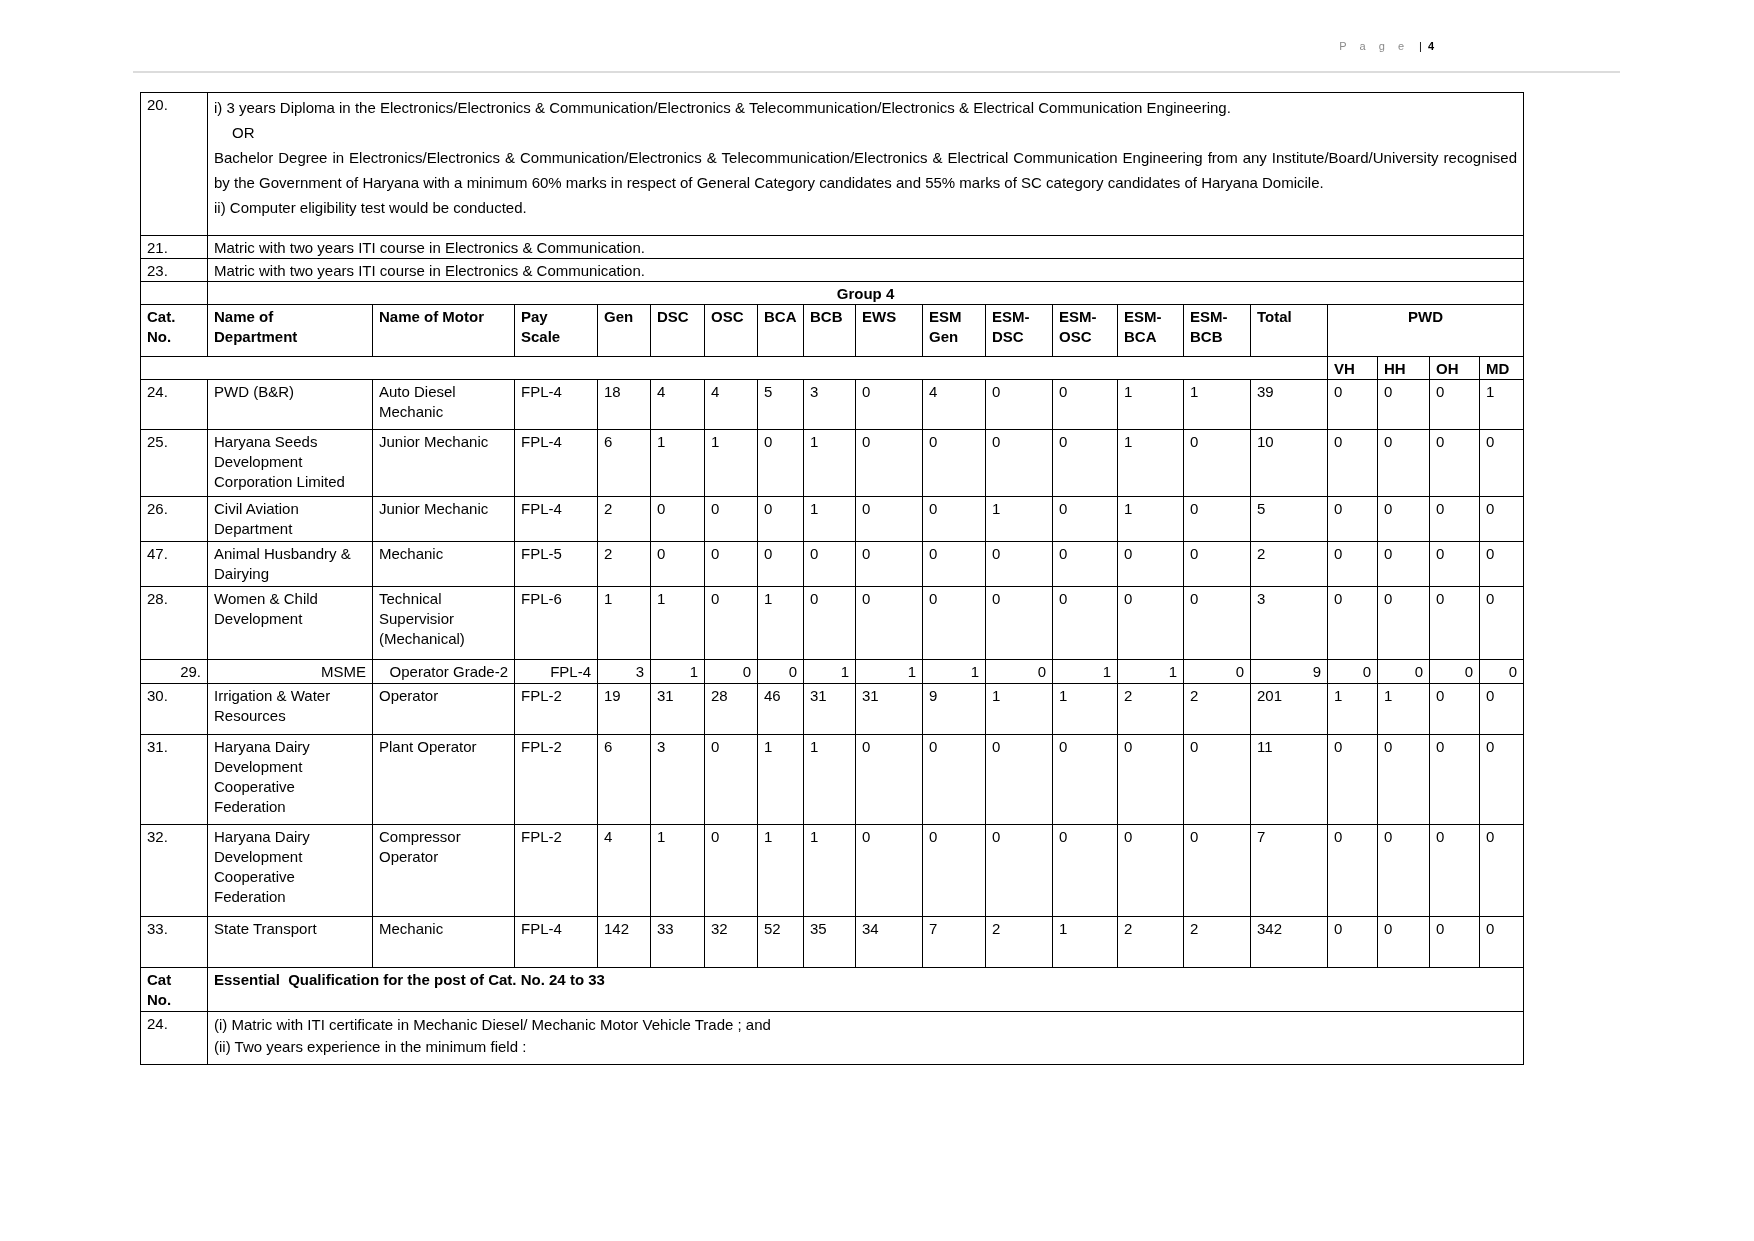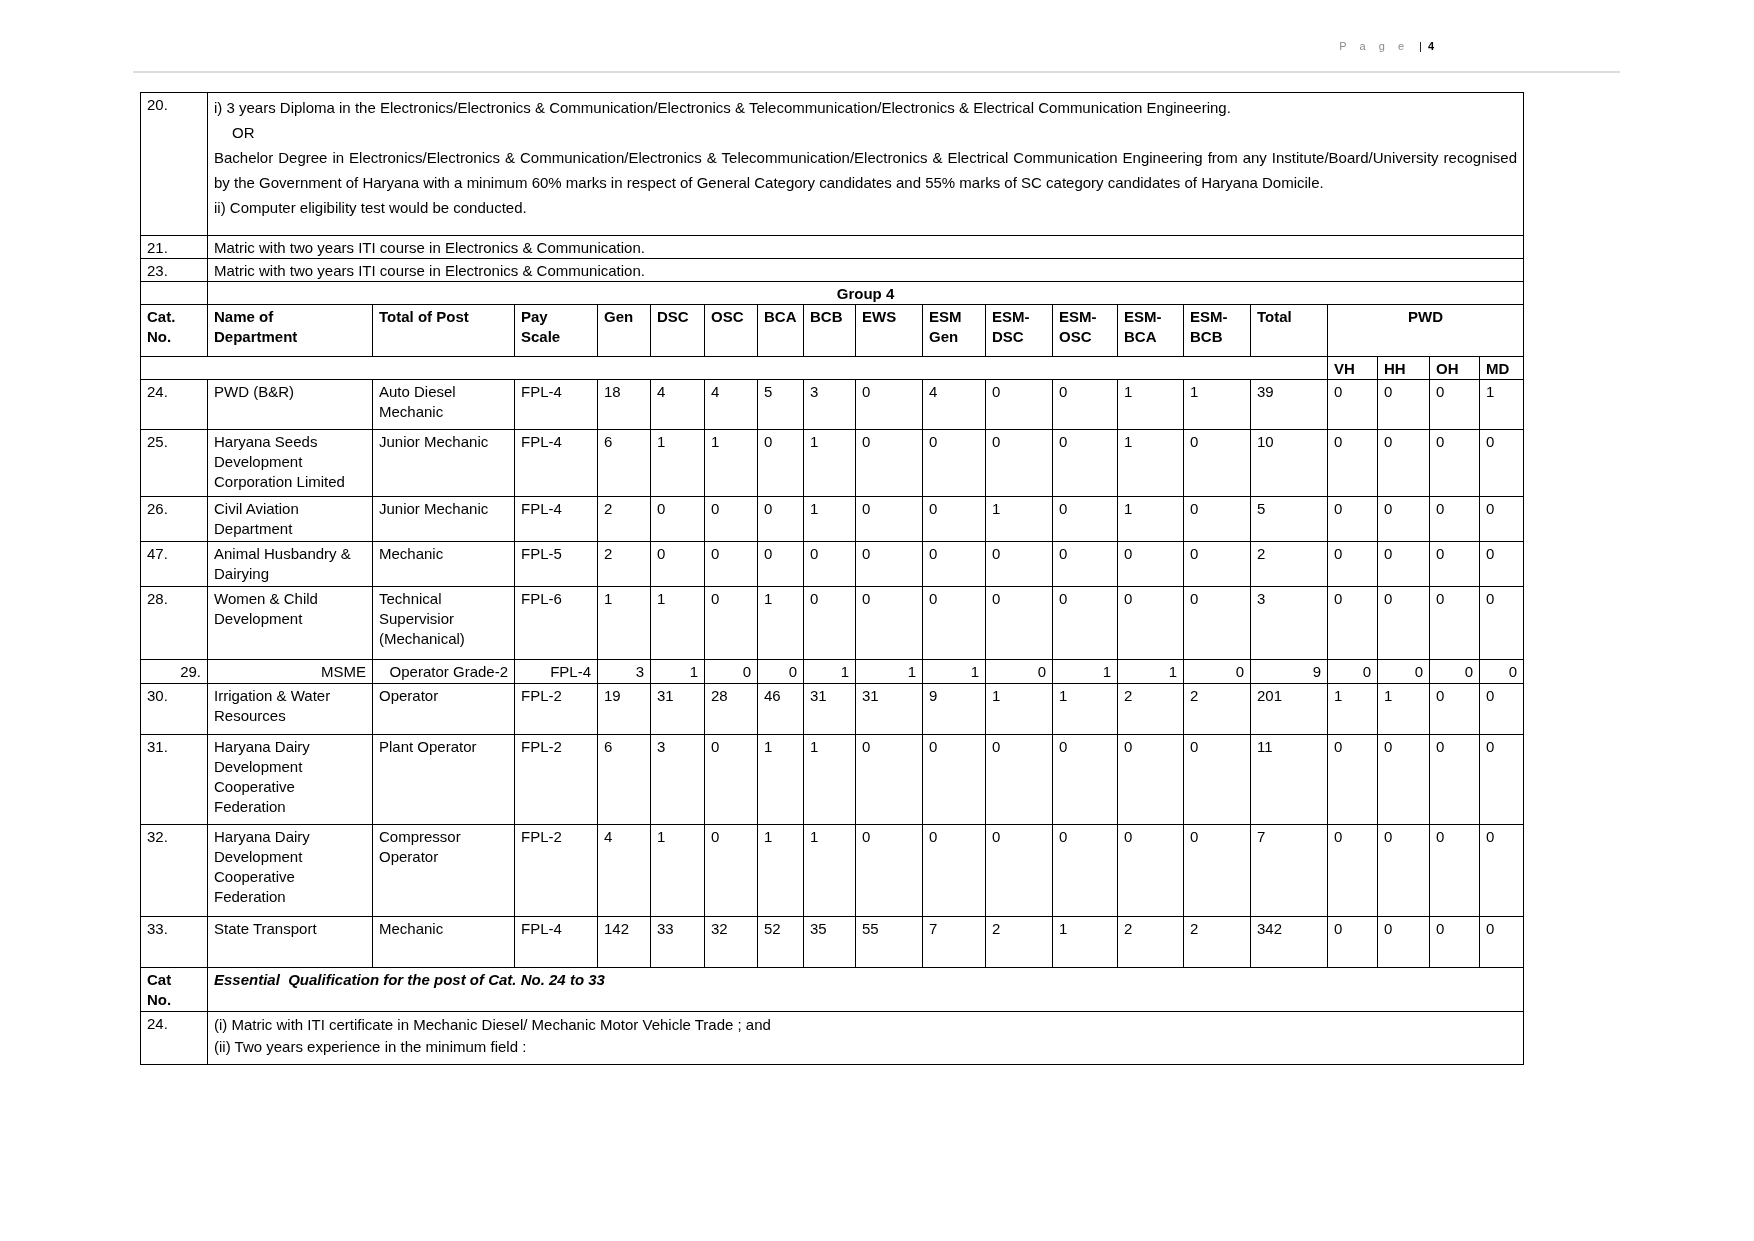--- a/index.html
+++ b/index.html
@@ -58,21 +58,21 @@
   #vac-body tr:nth-child(4)  { height: 45px; }
   #vac-body tr:nth-child(5)  { height: 73px; }
   #vac-body tr:nth-child(6)  { height: 24px; text-align: right; }
   #vac-body tr:nth-child(7)  { height: 51px; }
   #vac-body tr:nth-child(8)  { height: 90px; }
   #vac-body tr:nth-child(9)  { height: 92px; }
   #vac-body tr:nth-child(10) { height: 51px; }
   tr.rcathdr { height: 44px; }
   tr.rqual   { height: 53px; }
   .bold { font-weight: 700; }
-  .prewrap { white-space: pre-wrap; font-style: italic; }
+  .prewrap { white-space: pre-wrap; }
   .qual-line { line-height: 22px; }
 </style>
 </head>
 <body>
 
 <div class="page-header">
   <span class="page-word">P a g e</span>
   <span class="page-bar">|</span>
   <span class="page-num">4</span>
 </div>
@@ -124,21 +124,21 @@
     <tr class="rgroup">
       <td class="first-col"></td>
       <td colspan="19" class="group-cell">Group 4</td>
     </tr>
 
     <tr class="rhead">
       <td class="hdr first-col">Cat.
 No.</td>
       <td class="hdr">Name of
 Department</td>
-      <td class="hdr">Total of Post</td>
+      <td class="hdr">Name of Motor</td>
       <td class="hdr">Pay
 Scale</td>
       <td class="hdr">Gen</td>
       <td class="hdr">DSC</td>
       <td class="hdr">OSC</td>
       <td class="hdr">BCA</td>
       <td class="hdr">BCB</td>
       <td class="hdr">EWS</td>
       <td class="hdr">ESM
 Gen</td>
@@ -365,21 +365,21 @@
       <tr>
     <td class="first-col">33.</td>
     <td>State Transport</td>
     <td>Mechanic</td>
     <td>FPL-4</td>
     <td>142</td>
     <td>33</td>
     <td>32</td>
     <td>52</td>
     <td>35</td>
-    <td>55</td>
+    <td>34</td>
     <td>7</td>
     <td>2</td>
     <td>1</td>
     <td>2</td>
     <td>2</td>
     <td>342</td>
     <td>0</td>
     <td>0</td>
     <td>0</td>
     <td>0</td>

